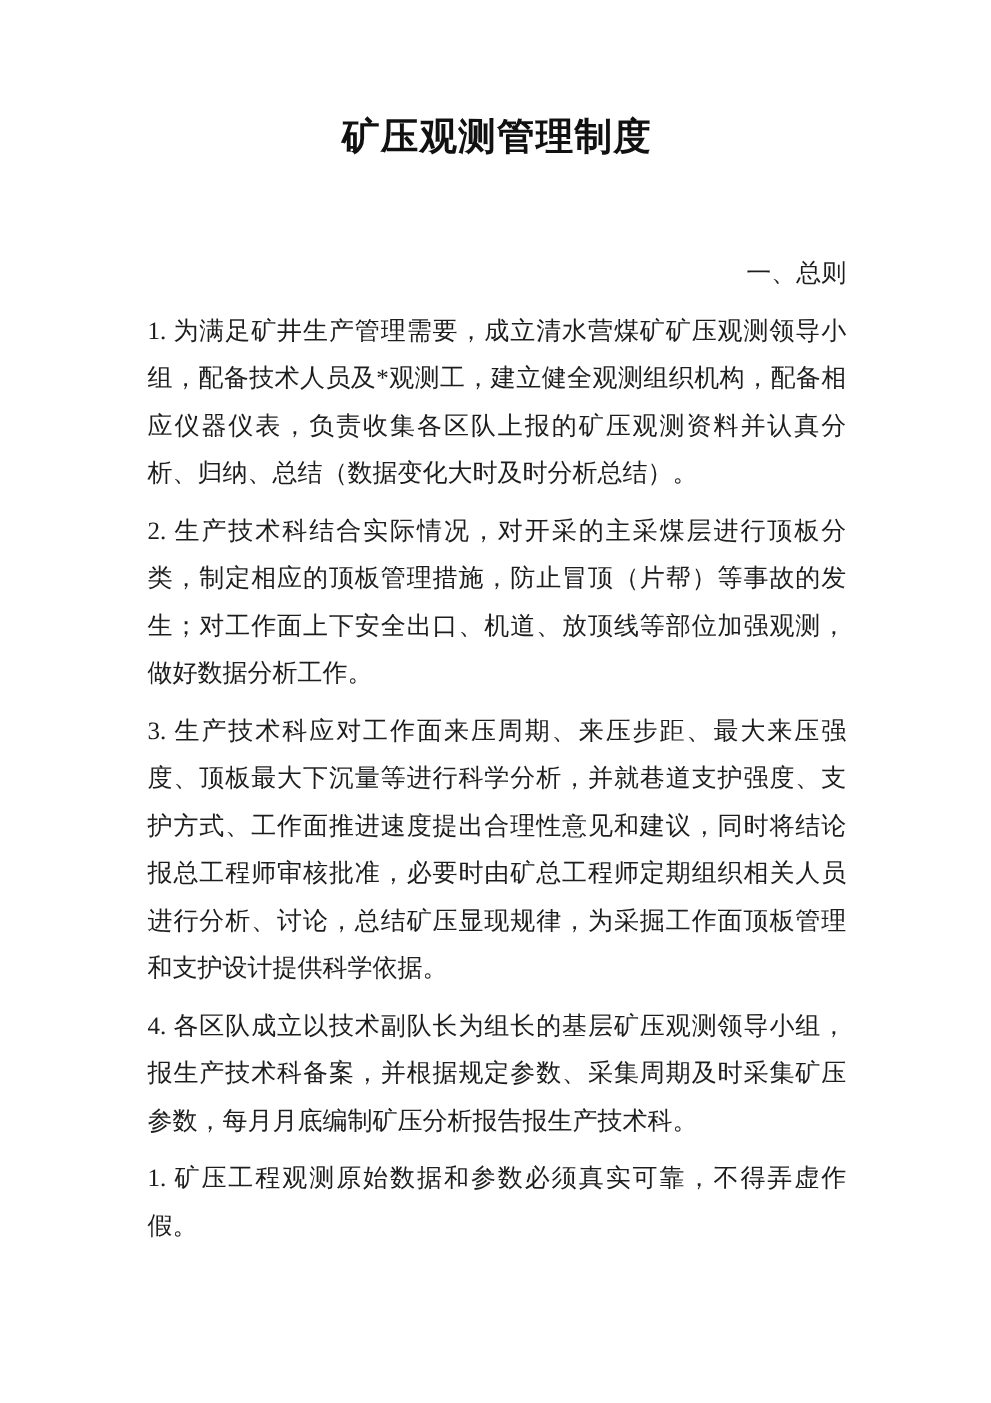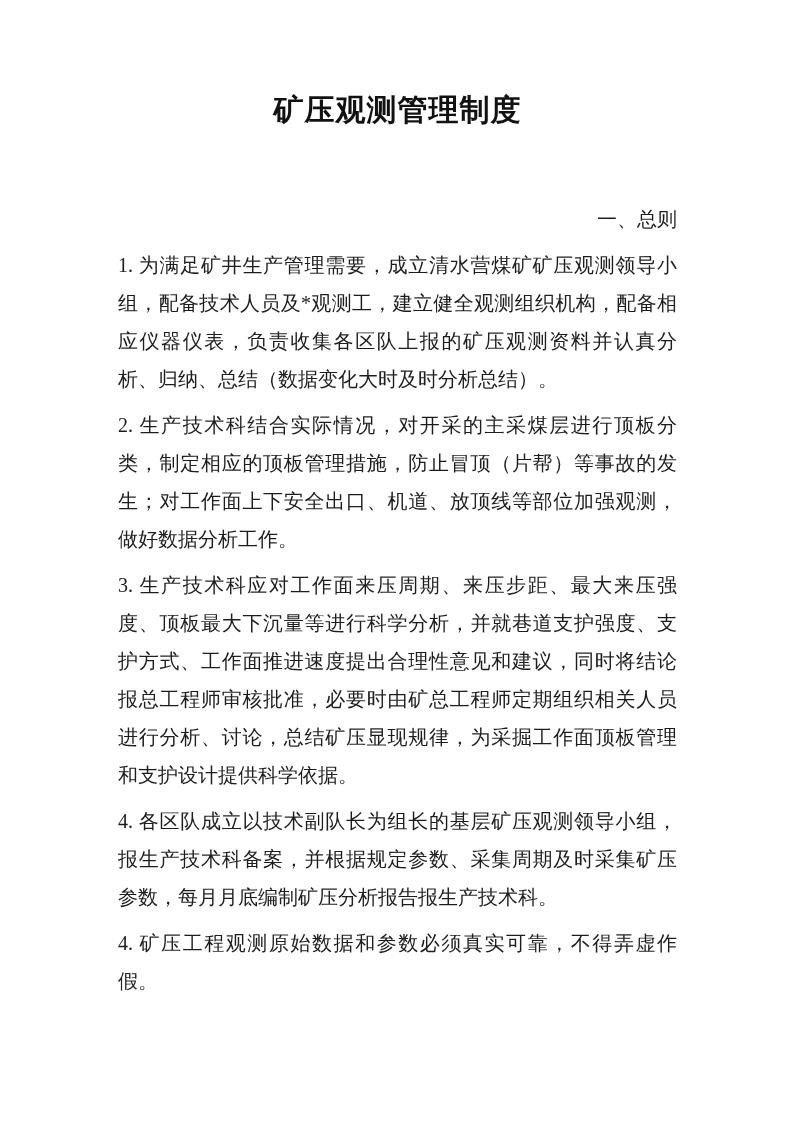--- a/index.html
+++ b/index.html
@@ -53,14 +53,14 @@
   <h2 class="section-heading">一、总则</h2>
 
   <p class="body-para">1. 为满足矿井生产管理需要，成立清水营煤矿矿压观测领导小组，配备技术人员及*观测工，建立健全观测组织机构，配备相应仪器仪表，负责收集各区队上报的矿压观测资料并认真分析、归纳、总结（数据变化大时及时分析总结）。</p>
 
   <p class="body-para">2. 生产技术科结合实际情况，对开采的主采煤层进行顶板分类，制定相应的顶板管理措施，防止冒顶（片帮）等事故的发生；对工作面上下安全出口、机道、放顶线等部位加强观测，做好数据分析工作。</p>
 
   <p class="body-para">3. 生产技术科应对工作面来压周期、来压步距、最大来压强度、顶板最大下沉量等进行科学分析，并就巷道支护强度、支护方式、工作面推进速度提出合理性意见和建议，同时将结论报总工程师审核批准，必要时由矿总工程师定期组织相关人员进行分析、讨论，总结矿压显现规律，为采掘工作面顶板管理和支护设计提供科学依据。</p>
 
   <p class="body-para">4. 各区队成立以技术副队长为组长的基层矿压观测领导小组，报生产技术科备案，并根据规定参数、采集周期及时采集矿压参数，每月月底编制矿压分析报告报生产技术科。</p>
 
-  <p class="body-para">4. 矿压工程观测原始数据和参数必须真实可靠，不得弄虚作假。</p>
+  <p class="body-para">1. 矿压工程观测原始数据和参数必须真实可靠，不得弄虚作假。</p>
 </div>
 
 </body></html>

